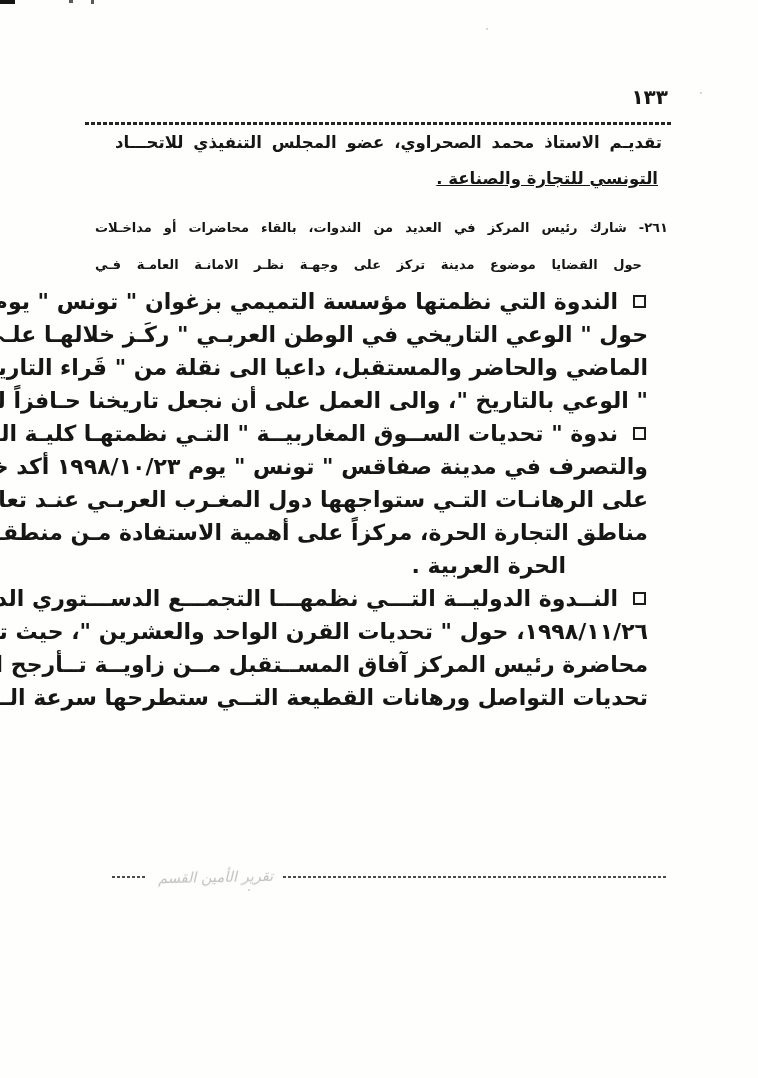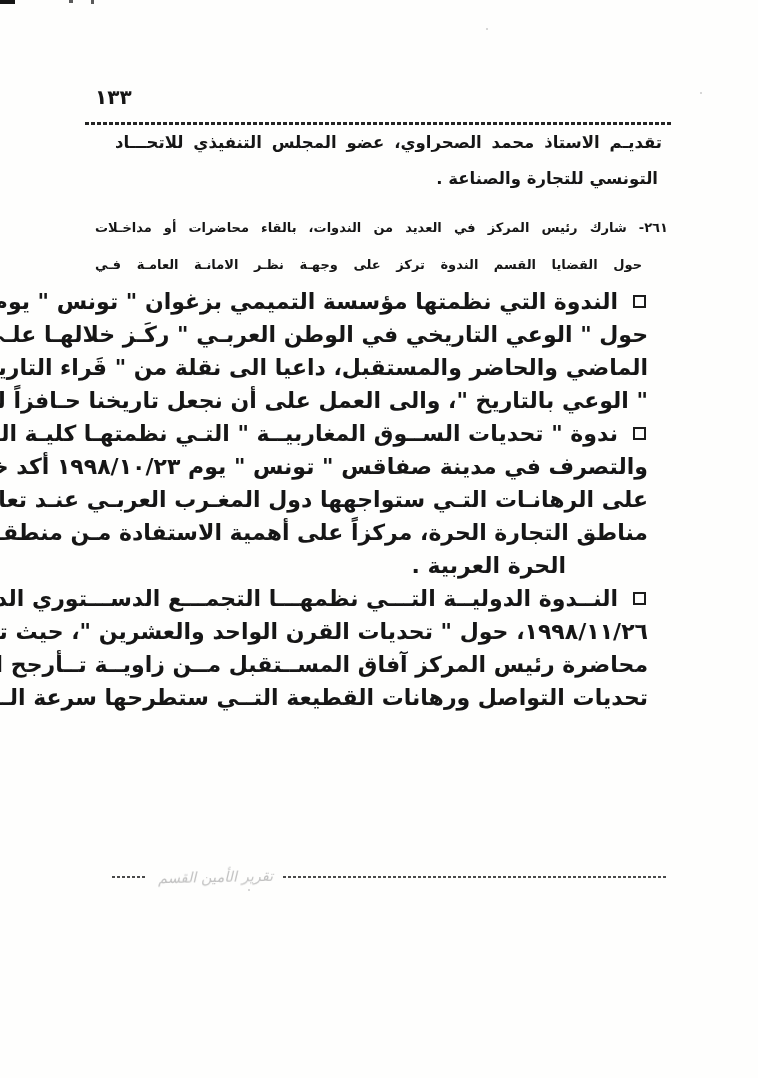--- a/index.html
+++ b/index.html
@@ -8,40 +8,40 @@
     background:#fefefd;color:#161616;
     font-family:"DejaVu Sans",sans-serif;
   }
   .content{
     position:absolute;inset:0;
     padding:0 90px 0 95px;
     direction:rtl;
     font-weight:600;
   }
   .page-number{
-    margin-top:84px;text-align:left;
+    margin-top:84px;text-align:right;
     font-size:20px;line-height:26px;letter-spacing:8px;font-weight:700;
   }
   .rule-top{
     margin-top:12px;height:3px;
     margin-left:-10px;margin-right:-4px;
     background:repeating-linear-gradient(90deg,#242424 0 4px,rgba(36,36,36,0) 4px 6px);
   }
   .intro{margin-left:20px;margin-right:6px;font-size:16.5px;line-height:36px;}
   .p261{margin-top:12px;font-size:13px;line-height:37px;}
   .bullets{margin-top:2px;font-size:22px;line-height:33px;}
   .bullet-item{position:relative;margin-right:20px;}
   .line{
     text-align:justify;
     -moz-text-align-last:justify;
     text-align-last:justify;
     white-space:nowrap;
   }
   .line.last{text-align-last:right;white-space:normal;}
-  .intro .line.last{padding-right:4px;}
+  .intro .line.last{padding-right:4px;text-decoration:underline;}
   .p261 .line.mid{padding-right:26px;}
   .p261 .line.last{padding-right:52px;}
   .bullet-item .line.first-b{padding-right:30px;}
   .bullet-item .line.last{padding-right:82px;}
   .bullet-square{
     position:absolute;right:2px;top:10px;
     width:9px;height:9px;border:2px solid #1c1c1c;background:transparent;
   }
   .footer{
     position:absolute;left:112px;top:869px;width:556px;
@@ -81,21 +81,21 @@
 
   <div class="rule-top"></div>
 
   <div class="intro">
     <div class="line">تقديـم الاستاذ محمد الصحراوي، عضو المجلس التنفيذي للاتحـــاد</div>
     <div class="line last">التونسي للتجارة والصناعة .</div>
   </div>
 
   <div class="p261">
     <div class="line">٢٦١- شارك رئيس المركز في العديد من الندوات، بالقاء محاضرات أو مداخـلات</div>
-    <div class="line mid">حول القضايا القسم الندوة تركز على وجهـة نظـر الامانـة العامـة فـي</div>
+    <div class="line mid">حول القضايا موضوع مدينة تركز على وجهـة نظـر الامانـة العامـة فـي</div>
   </div>
 
   <div class="bullets">
 
     <div class="bullet-item">
       <span class="bullet-square"></span>
       <div class="line first-b">الندوة التي نظمتها مؤسسة التميمي بزغوان " تونس " يوم ١٩٩٨/١٠/١،</div>
       <div class="line">حول " الوعي التاريخي في الوطن العربـي " ركَـز خلالهـا علـى جدليـة</div>
       <div class="line">الماضي والحاضر والمستقبل، داعيا الى نقلة من " قَراء التاريـــخ " الـى</div>
       <div class="line">" الوعي بالتاريخ "، والى العمل على أن نجعل تاريخنا حـافزاً لنـا لا عبئا</div>

